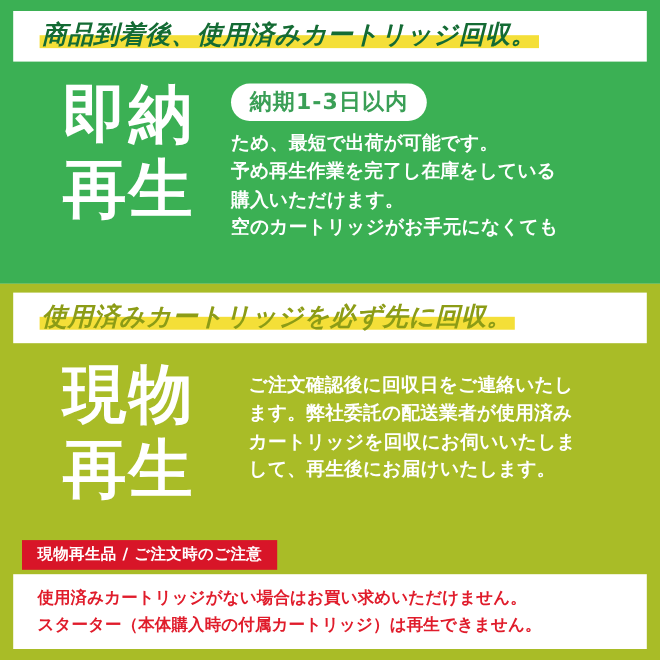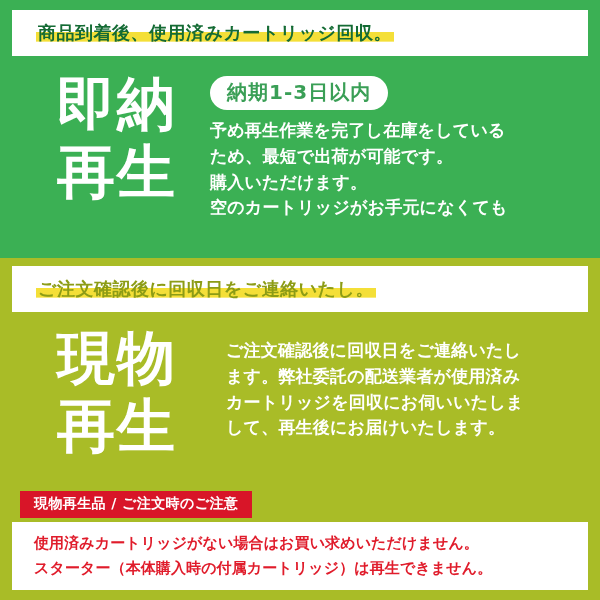--- a/index.html
+++ b/index.html
@@ -35,28 +35,29 @@
   
   .banner {
     background: #ffffff;
     width: 100%;
     height: 46px;
     display: flex;
     align-items: center;
     padding-left: 24px;
   }
   .banner-text {
-    font-size: 18px;
+    font-size: 23px;
     font-weight: bold;
     letter-spacing: 0.5px;
     line-height: 1;
     padding: 2px 2px 3px 2px;
     background-repeat: no-repeat;
     background-position: 0 82%;
     background-size: 100% 42%;
+    font-style: italic;
   }
   .banner-green .banner-text {
     color: #146b34;
     background-image: linear-gradient(#f4df38, #f4df38);
   }
   .banner-olive .banner-text {
     color: #8c9c16;
     background-image: linear-gradient(#f4df38, #f4df38);
   }
 
@@ -147,33 +148,33 @@
 
     <div class="row row-green">
       <div class="bigheading">
         <span>即納</span>
         <span>再生</span>
       </div>
 
       <div class="detail">
         <div class="badge badge-green">納期1-3日以内</div>
         <div class="paragraph">
+          <p>ため、最短で出荷が可能です。</p>
           <p>予め再生作業を完了し在庫をしている</p>
-          <p>ため、最短で出荷が可能です。</p>
           <p>購入いただけます。</p>
           <p>空のカートリッジがお手元になくても</p>
         </div>
       </div>
     </div>
   </div>
 
   <div class="section-olive">
 
     <div class="banner banner-olive">
-      <span class="banner-text">ご注文確認後に回収日をご連絡いたし。</span>
+      <span class="banner-text">使用済みカートリッジを必ず先に回収。</span>
     </div>
 
     <div class="row row-olive">
       <div class="bigheading">
         <span>現物</span>
         <span>再生</span>
       </div>
 
       <div class="detail">
         <div class="paragraph">

